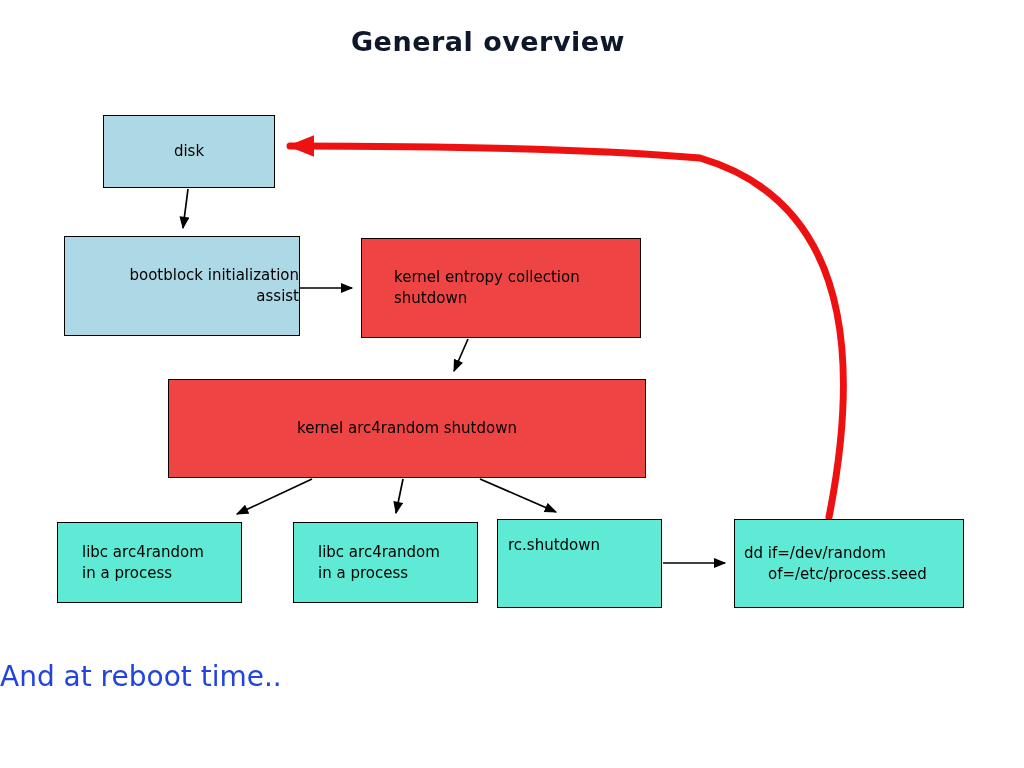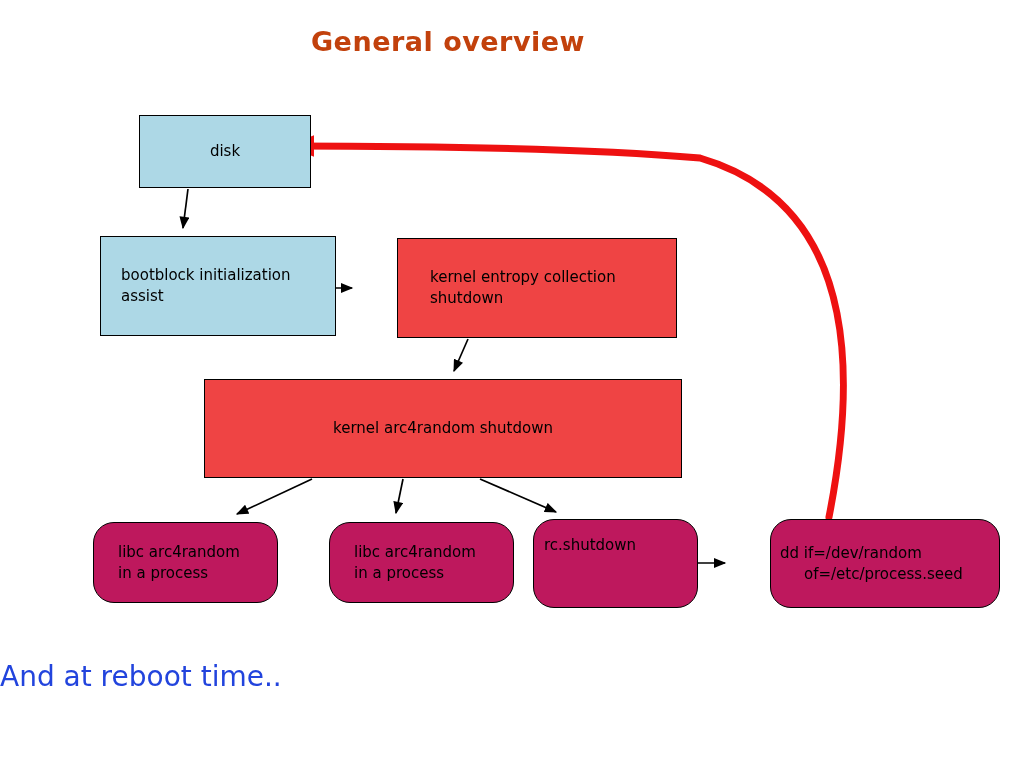--- a/index.html
+++ b/index.html
@@ -16,50 +16,50 @@
     overflow: hidden;
   }
   .title {
     position: absolute;
     top: 26px;
     left: 0;
     width: 896px;
     text-align: center;
     font-size: 27px;
     font-weight: bold;
-    color: #c2410c;
+    color: #0f172a;
     letter-spacing: 0.5px;
+    padding-left: 40px;
   }
   .arrow-layer {
     position: absolute;
     left: 0;
     top: 0;
     width: 1024px;
     height: 768px;
     pointer-events: none;
   }
   .node {
     position: absolute;
     border: 1px solid #000000;
     box-sizing: border-box;
     display: flex;
     flex-direction: column;
     justify-content: center;
     font-size: 15px;
     line-height: 1.4;
     color: #000000;
-    margin-left: 36px;
   }
   .node .line { display: block; }
   .blue   { background: #add8e6; }
   .green  { background: #ef4444; }
-  .orange { background: #be185d; border-radius: 21px; }
+  .orange { background: #5eead4; }
 
   .node-disk      { left: 103px; top: 115px; width: 172px; height: 73px; text-align: center; }
-  .node-bootblock { left: 64px;  top: 236px; width: 236px; height: 100px; padding-left: 20px; }
+  .node-bootblock { left: 64px;  top: 236px; width: 236px; height: 100px; padding-left: 20px; text-align: right; }
   .node-entropy   { left: 361px; top: 238px; width: 280px; height: 100px; padding-left: 32px; }
   .node-arc4      { left: 168px; top: 379px; width: 478px; height: 99px; text-align: center; }
   .node-libc1     { left: 57px;  top: 522px; width: 185px; height: 81px; padding-left: 24px; }
   .node-libc2     { left: 293px; top: 522px; width: 185px; height: 81px; padding-left: 24px; }
   .node-rcshutdown{ left: 497px; top: 519px; width: 165px; height: 89px; justify-content: flex-start; padding: 15px 0 0 10px; }
   .node-dd        { left: 734px; top: 519px; width: 230px; height: 89px; padding-left: 9px; }
   .node-dd .indent { padding-left: 24px; }
 
   .footer {
     position: absolute;

